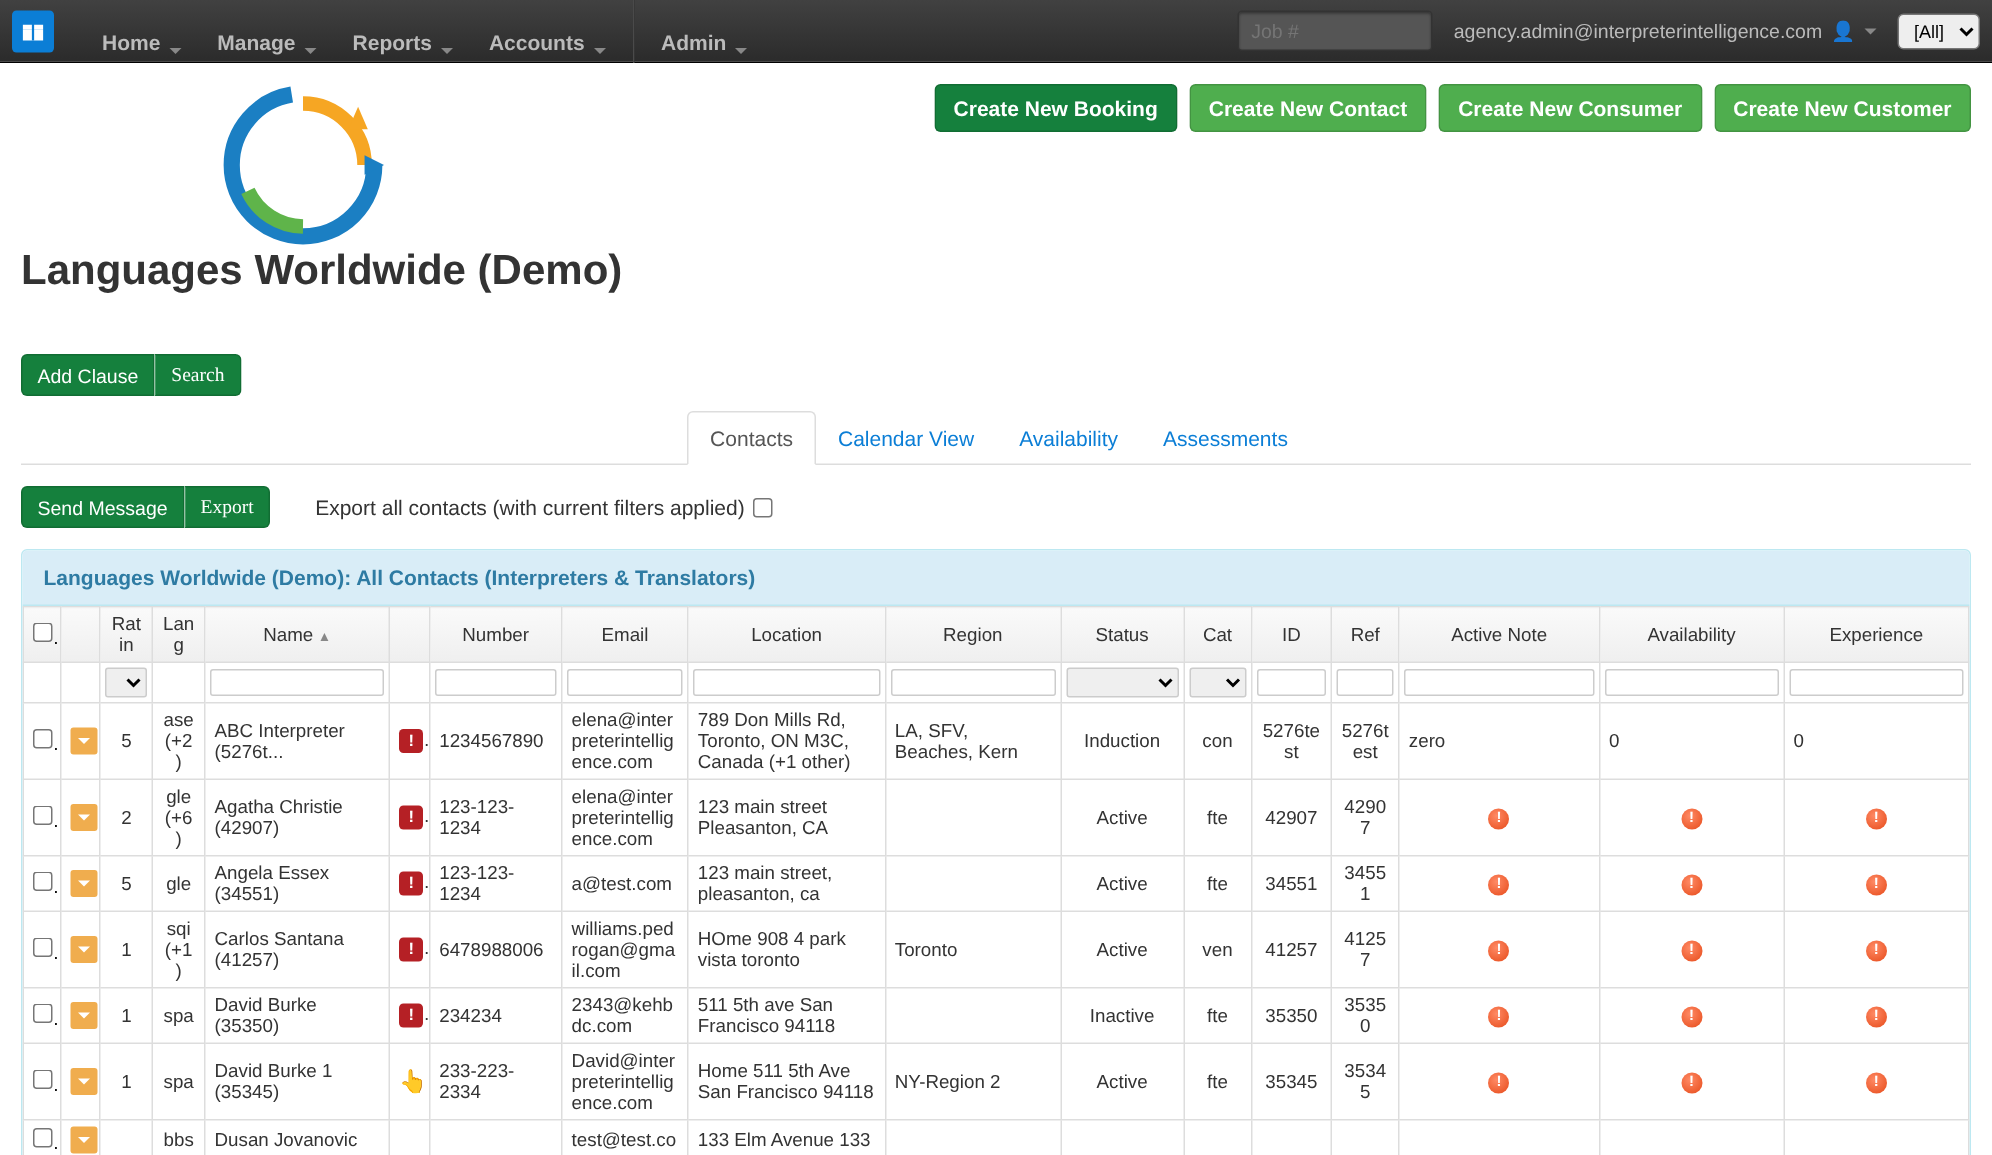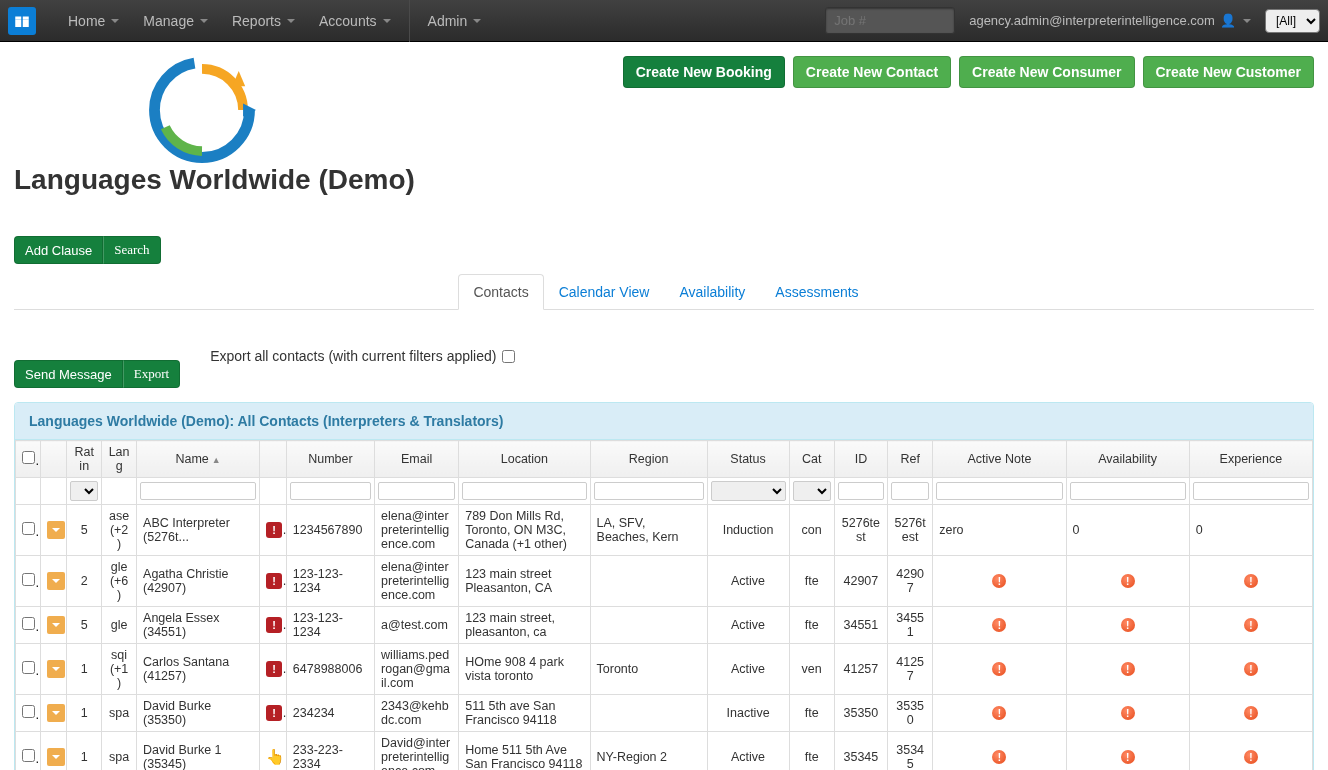--- a/index.html
+++ b/index.html
@@ -1,20 +1,20 @@
 <!DOCTYPE html>
 <html><head>
 <meta charset="utf-8">
 <style>
 * { box-sizing: border-box; margin: 0; padding: 0; }
 body { font-family: "Helvetica Neue", Helvetica, Arial, sans-serif; font-size: 13px; color: #333; background: #fff; }
 .navbar { background: linear-gradient(#414141, #2b2b2b); height: 42px; display: flex; align-items: center; padding: 0 8px; border-bottom: 1px solid #000; }
 .navbar .logo-sq { width: 28px; height: 28px; background: #0b7ed6; border-radius: 3px; margin-right: 20px; display:flex; align-items:center; justify-content:center; }
 .navbar .logo-sq svg { width: 18px; height: 18px; }
-.navbar .nav-item { color: #bbb; padding: 0 12px; height: 30px; display:flex; align-items:center; cursor: pointer; font-size: 14px; }
+.navbar .nav-item { color: #bbb; padding: 0 12px; height: 30px; display:flex; align-items:flex-end; cursor: pointer; font-size: 14px; font-weight: bold; }
 .navbar .caret { width:0; height:0; border-left:4px solid transparent; border-right:4px solid transparent; border-top:4px solid #888; margin-left:6px; }
 .navbar .sep { width:1px; height:42px; background:#111; margin: 0 6px; border-right:1px solid #4a4a4a; }
 .navbar .spacer { flex: 1; }
 .navbar .job-input { background: #555; border: 1px solid #333; color: #ccc; padding: 5px 8px; border-radius: 3px; width: 130px; font-size: 13px; box-shadow: inset 0 1px 2px rgba(0,0,0,0.4); }
 .navbar .user { color: #bbb; margin: 0 14px; font-size: 13px; display:flex; align-items:center; }
 .navbar .all-select { background: #eee; border-radius: 4px; padding: 3px 6px; font-size:12px; }
 .page { padding: 14px 14px 0 14px; }
 .header-row { display:flex; }
 .logo-area { display:flex; align-items:center;flex-direction:column; }
 .globe { width: 108px; height: 108px; margin-right: 24px; }
@@ -22,21 +22,21 @@
 .action-buttons { margin-left:auto; display:flex; gap:8px; align-items:flex-start; }
 .btn { display:inline-block; padding: 7px 12px; border-radius:4px; font-size:14px; color:#fff; border:1px solid rgba(0,0,0,0.15); cursor:pointer; font-weight:bold; white-space:nowrap; }
 .btn-primary { background: #15803d; }
 .btn-success { background: #4fae4e; }
 .btn-sm { padding: 5px 10px; font-size:13px; font-weight:normal; }
 .toolbar-row { margin-top: 40px; margin-bottom: 10px; }
 .tabs { border-bottom: 1px solid #ddd; display:flex; margin-top: 6px; padding-left: 4px; justify-content: center; }
 .tab { padding: 9px 14px; color:#0b7ed6; cursor:pointer; font-size:14px; border:1px solid transparent; border-bottom:none; border-radius:4px 4px 0 0; }
 .tab.active { color:#555; background:#fff; border:1px solid #ddd; border-bottom:1px solid #fff; margin-bottom:-1px; }
 .sub-toolbar { display:flex; align-items:center; gap:30px; margin-top: 14px; margin-bottom: 14px; }
-.btn-group { display:flex;margin-top:36px; }
+.btn-group { display:flex; }
 .btn-group .btn { border-radius:0; }
 .btn-group .btn:first-child { border-radius:4px 0 0 4px; }
 .btn-group .btn:last-child { border-radius:0 4px 4px 0; border-left: 1px solid rgba(255,255,255,0.2); font-family: Liberation Serif, serif; }
 .export-check { display:flex; align-items:center; gap:6px; font-size:14px; color:#333; }
 .panel { border:1px solid #bce8f1; border-radius:4px; overflow:hidden; }
 .panel-heading { background: #d9edf7; color:#2e7ba3; padding: 10px 14px; font-weight:bold; border-bottom:1px solid #bce8f1; font-size:14px; }
 table { width:100%; border-collapse: collapse; table-layout: fixed; }
 th, td { border:1px solid #ddd; padding:4px 6px; font-size:12.5px; vertical-align:middle; overflow:hidden; text-overflow:ellipsis; word-wrap:break-word; }
 thead th { background: linear-gradient(#fafafa, #efefef); font-weight:normal; color:#333; text-align:center; }
 thead tr.filter-row th { background:#fff; padding:3px; }

